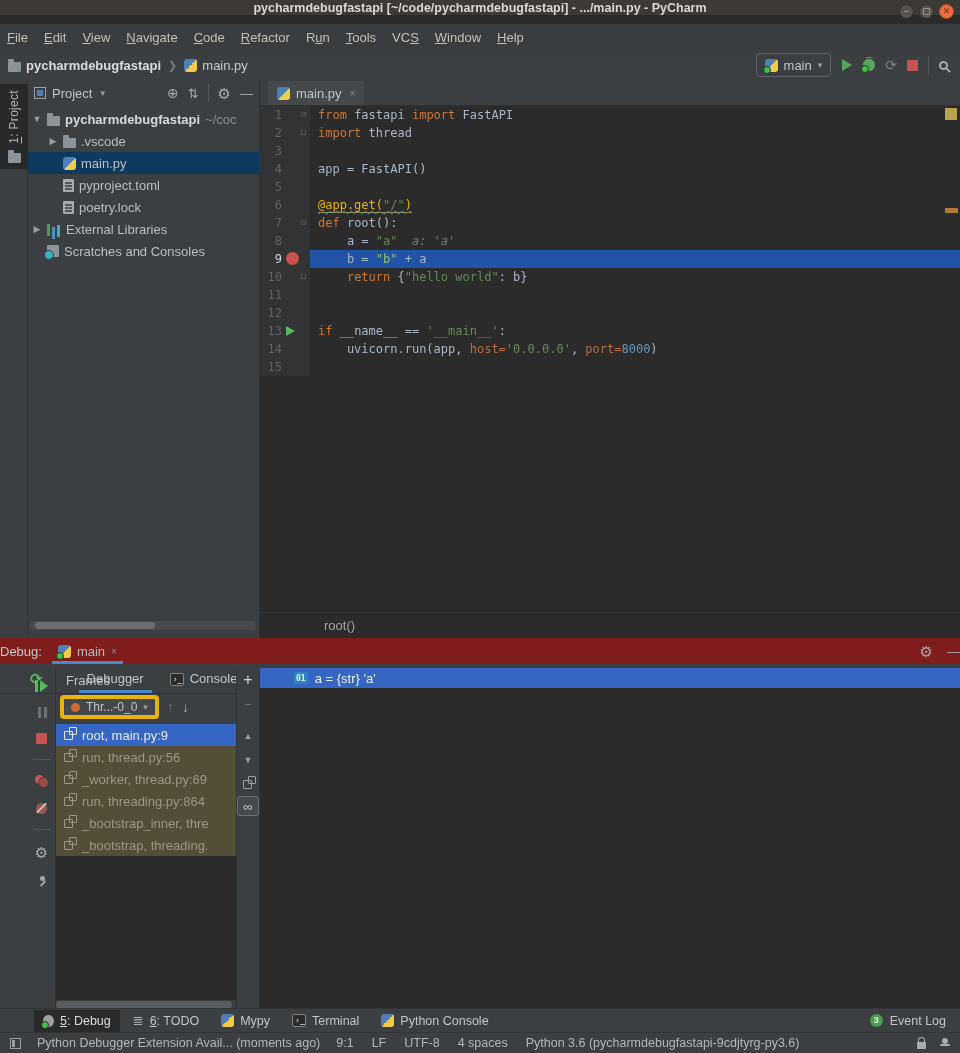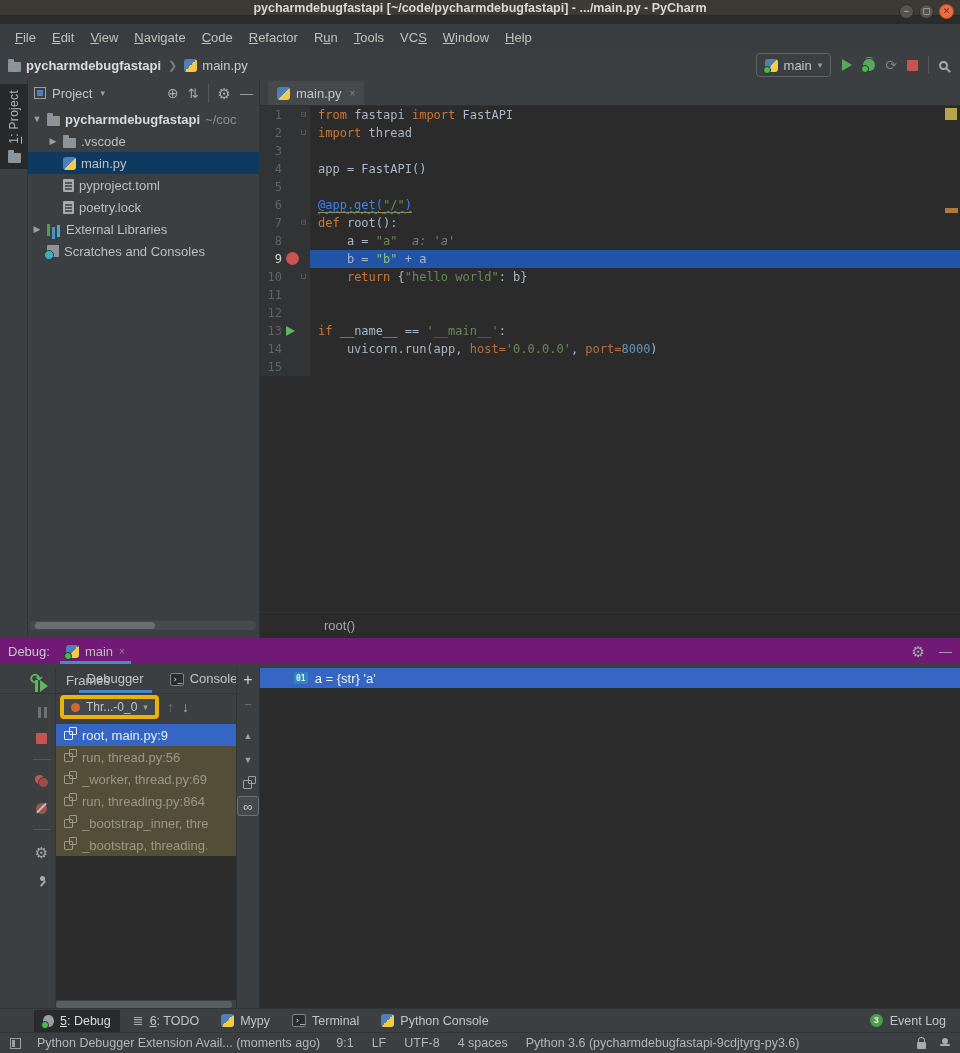--- a/index.html
+++ b/index.html
@@ -8,21 +8,21 @@
   #app { position:relative; width:960px; height:1053px; background:#2b2b2b; overflow:hidden; user-select:none; }
 
   
   #titlebar { position:absolute; top:0; left:0; width:960px; height:16px; background:#3d3a36; border-bottom:1px solid #2a2724; display:flex; align-items:center; justify-content:center; }
   #titlebar .title { font-weight:bold; font-size:12.5px; color:#dbd8d3; }
   .winbtns { position:absolute; right:6px; top:4px; display:flex; gap:5px; }
   .winbtn { width:15px; height:15px; border-radius:50%; background:#56524c; border:1px solid #2e2b27; color:#cfccc6; font-size:9px; line-height:13px; text-align:center; }
   .winbtn.close { background:#ec6e3e; border-color:#b44d26; color:#7e2d12; }
 
   
-  #menubar { position:absolute; top:24px; left:0; width:960px; height:26px; background:#3a3d3f; display:flex; align-items:center; padding-left:8px; gap:2px; }
+  #menubar { position:absolute; top:24px; left:0; width:960px; height:26px; background:#3a3d3f; display:flex; align-items:center; gap:2px; }
   .menu-item { padding:3px 7px; color:#c2c0bc; font-size:13px; }
   .menu-item u { text-decoration:underline; }
 
   
   #navbar { position:absolute; top:50px; left:0; width:960px; height:30px; background:#3c3f41; display:flex; align-items:center; padding:0 8px; }
   .crumb { display:flex; align-items:center; gap:5px; }
   .crumb .sep { color:#7a7e80; font-size:11px; margin:0 2px; }
   .crumb-label { color:#c8cbcd; }
   .crumb-label.bold { font-weight:bold; color:#dadcde; }
   #run-cluster { margin-left:auto; display:flex; align-items:center; gap:10px; }
@@ -119,30 +119,30 @@
   .gutter { position:absolute; left:0; top:0; width:50px; height:18px; background:#313335; color:#606366; }
   .lineno { position:absolute; left:0; top:0; width:22px; text-align:right; }
   .lineno.bright { color:#d3d6d8; }
   .gut-ico { position:absolute; left:26px; top:2px; width:14px; height:14px; }
   .bp-dot { width:13px; height:13px; border-radius:50%; background:#c75450; }
   .run-arrow { width:0; height:0; border-left:9px solid #5cb85f; border-top:5px solid transparent; border-bottom:5px solid transparent; margin-top:2px; }
   .fold { position:absolute; left:41px; top:3px; width:9px; color:#606366; font-size:9px; line-height:11px; }
   .code-text { position:absolute; left:50px; top:0; right:0; height:18px; padding-left:8px; color:#a9b7c6; }
   .code-row.exec .code-text { background:#2154a6; }
   .t-k { color:#cc7832; } .t-s { color:#6a8759; } .t-n { color:#6897bb; }
-  .t-d { color:#3b82f6; border-bottom:1px solid #8f8f55; text-decoration:underline wavy #4e8f8f 1px; }
+  .t-d { color:#eab308; border-bottom:1px solid #8f8f55; text-decoration:underline wavy #4e8f8f 1px; }
   .t-h { color:#7c7c7c; font-style:italic; } .t-kw { color:#b96d43; }
   .code-row.exec .t-s { color:#8fbf7a; }
   #err-stripe-file { position:absolute; right:3px; top:28px; width:12px; height:12px; background:#b8a34c; }
   #err-stripe-mark { position:absolute; right:2px; top:128px; width:13px; height:5px; background:#b0793c; }
   #breadcrumb-bar { position:absolute; left:0; bottom:0; width:700px; height:26px; background:#2b2b2b; border-top:1px solid #323537; display:flex; align-items:center; padding-left:64px; color:#a3a6a8; }
 
   
   #debug { position:absolute; left:0; top:638px; width:960px; height:370px; background:#3c3f41; }
-  #debug-header { height:26px; background:#701a75; display:flex; align-items:center; padding:0 8px; gap:10px; }
+  #debug-header { height:26px; background:#7f1d1d; display:flex; align-items:center; padding:0 0; gap:10px; }
   #debug-header .dh-label { color:#c5c8ca; }
   .dtab { position:relative; height:26px; display:flex; align-items:center; gap:6px; padding:0 6px; }
   .dtab .tab-close { color:#8a8e90; font-size:10px; }
   .dtab::after { content:""; position:absolute; left:0; right:0; bottom:0; height:3px; background:#4a88c7; }
   #debug-header .dh-right { margin-left:auto; display:flex; align-items:center; gap:14px; }
   #debug-toolbar { height:30px; display:flex; align-items:center; gap:10px; padding-left:30px; border-bottom:1px solid #323537; }
   .dbg-tab { position:relative; padding:5px 10px; color:#c2c5c7; }
   .dbg-tab.sel::after { content:""; position:absolute; left:2px; right:2px; bottom:-2px; height:3px; background:#4a88c7; }
   .dbg-tab .tabico { margin-right:6px; }
   #debug-toolbar .right { margin-left:auto; margin-right:12px; }

